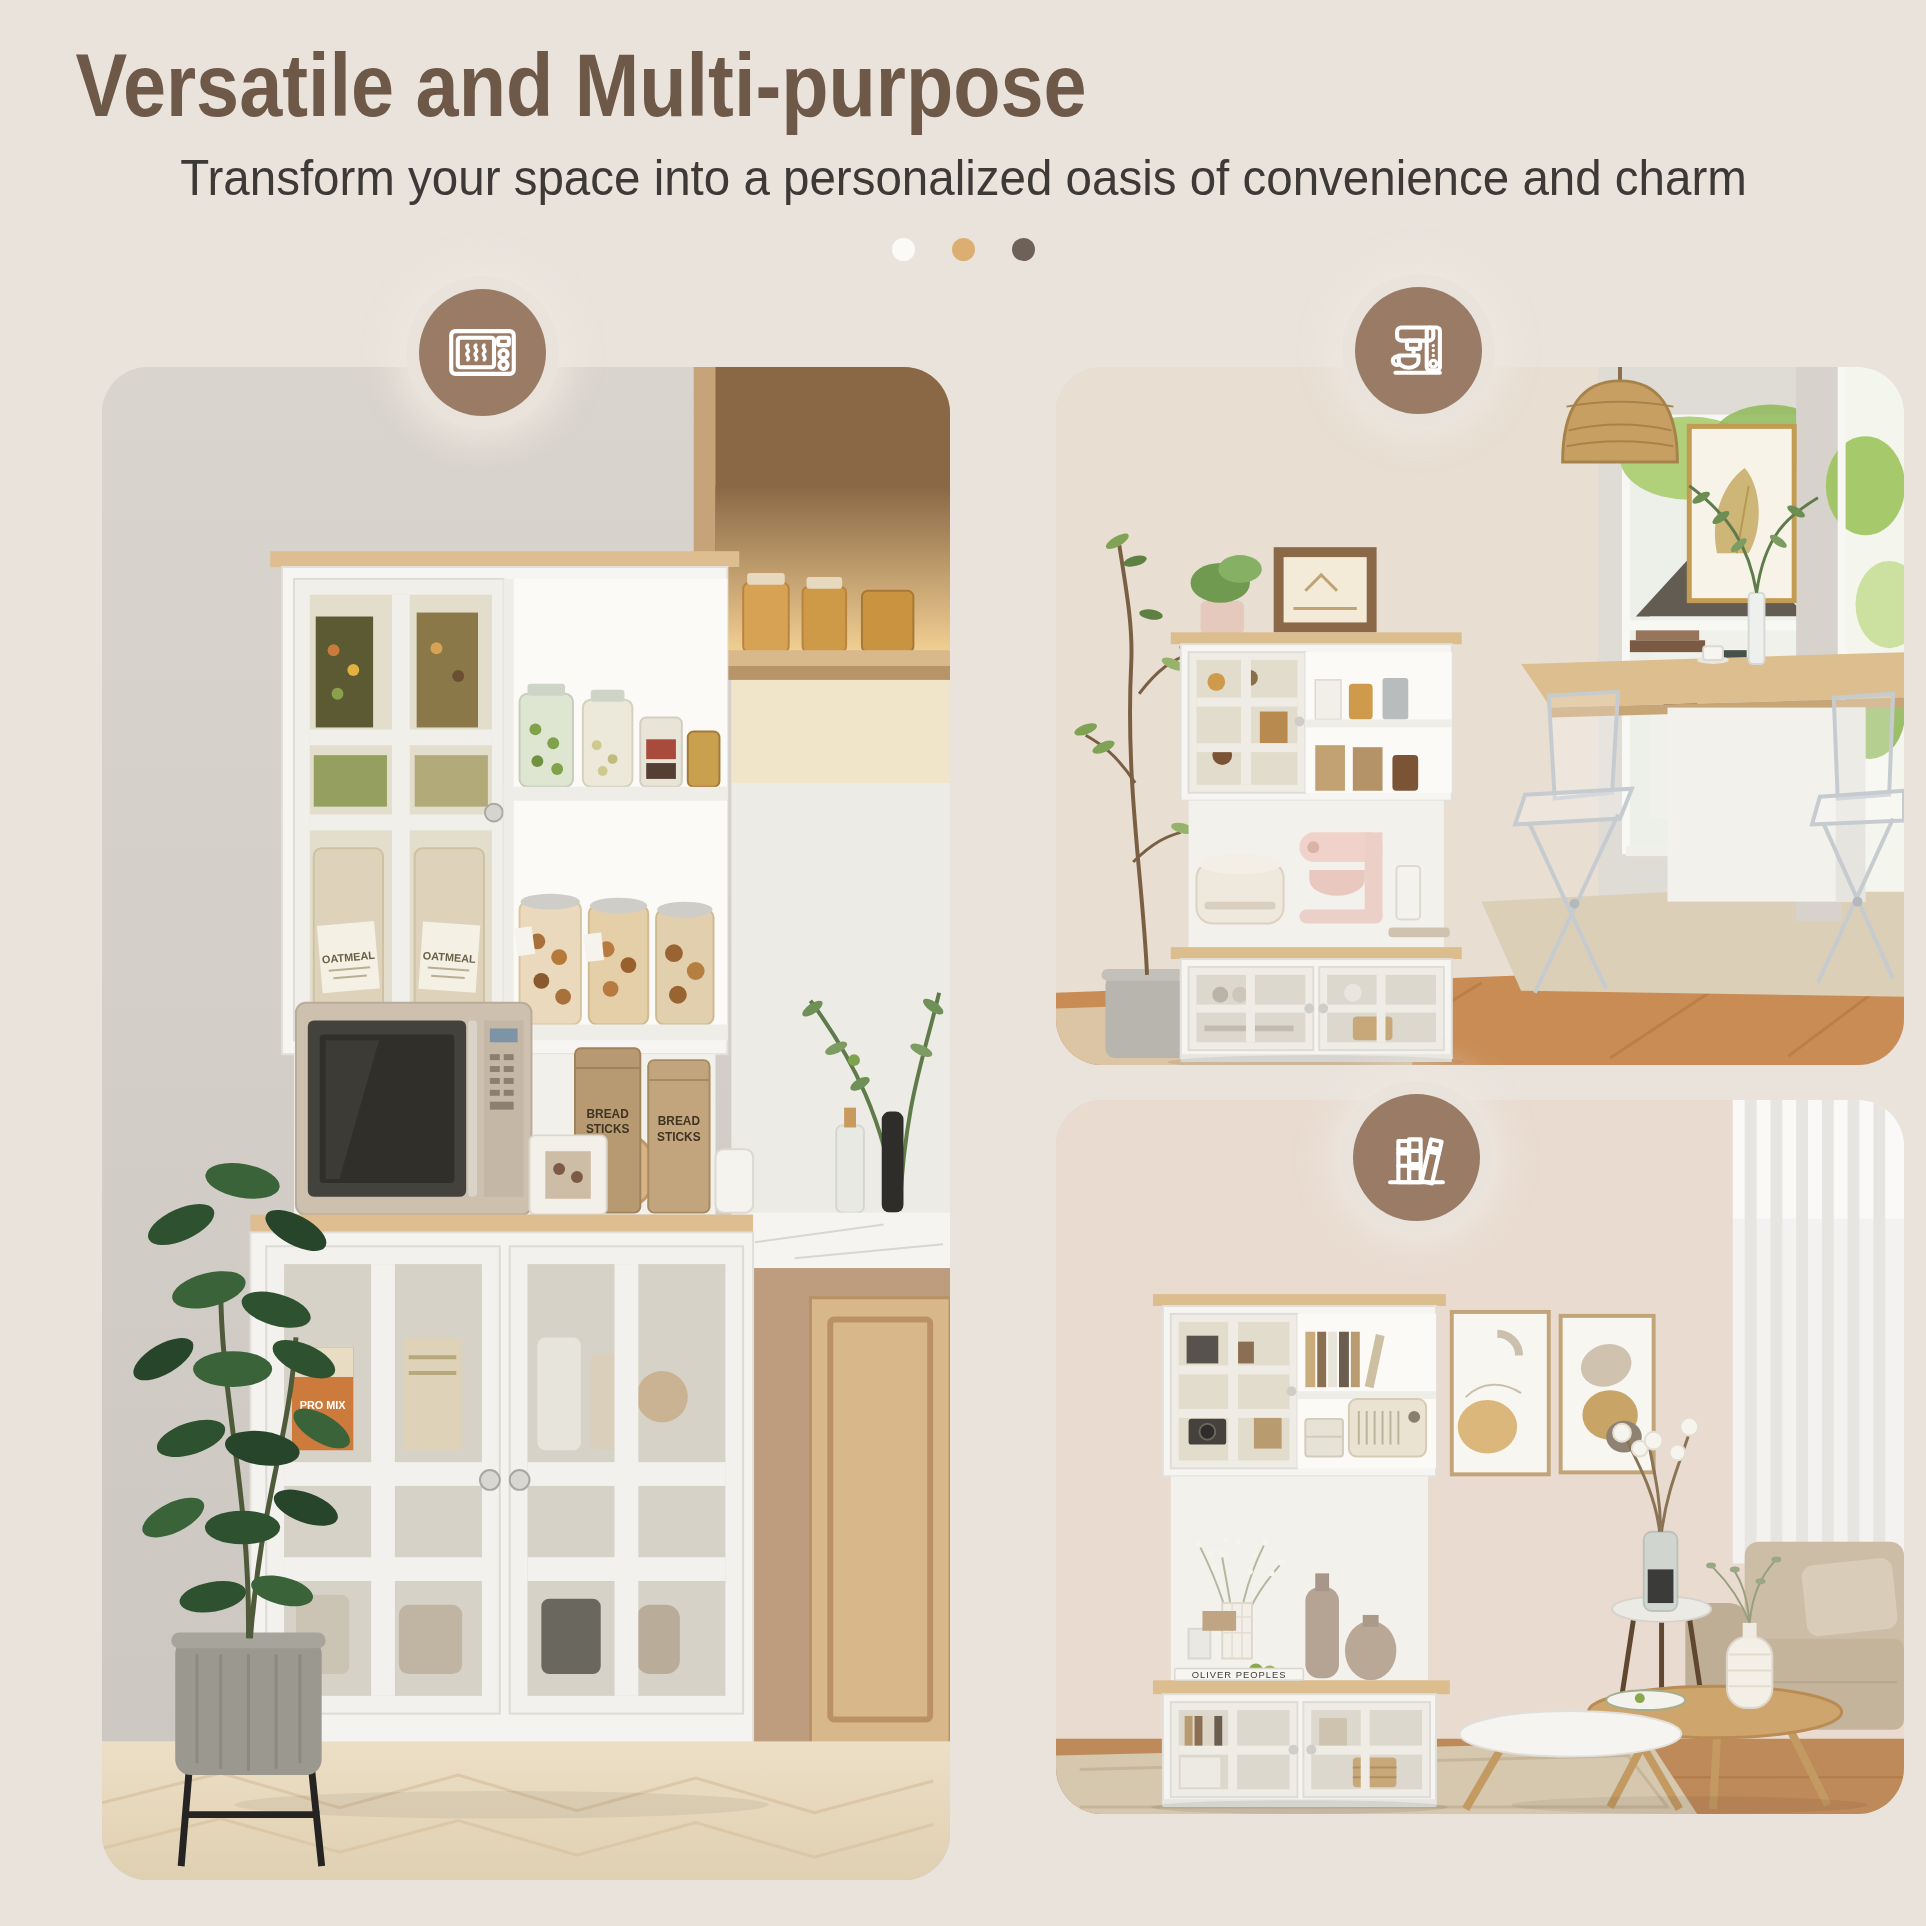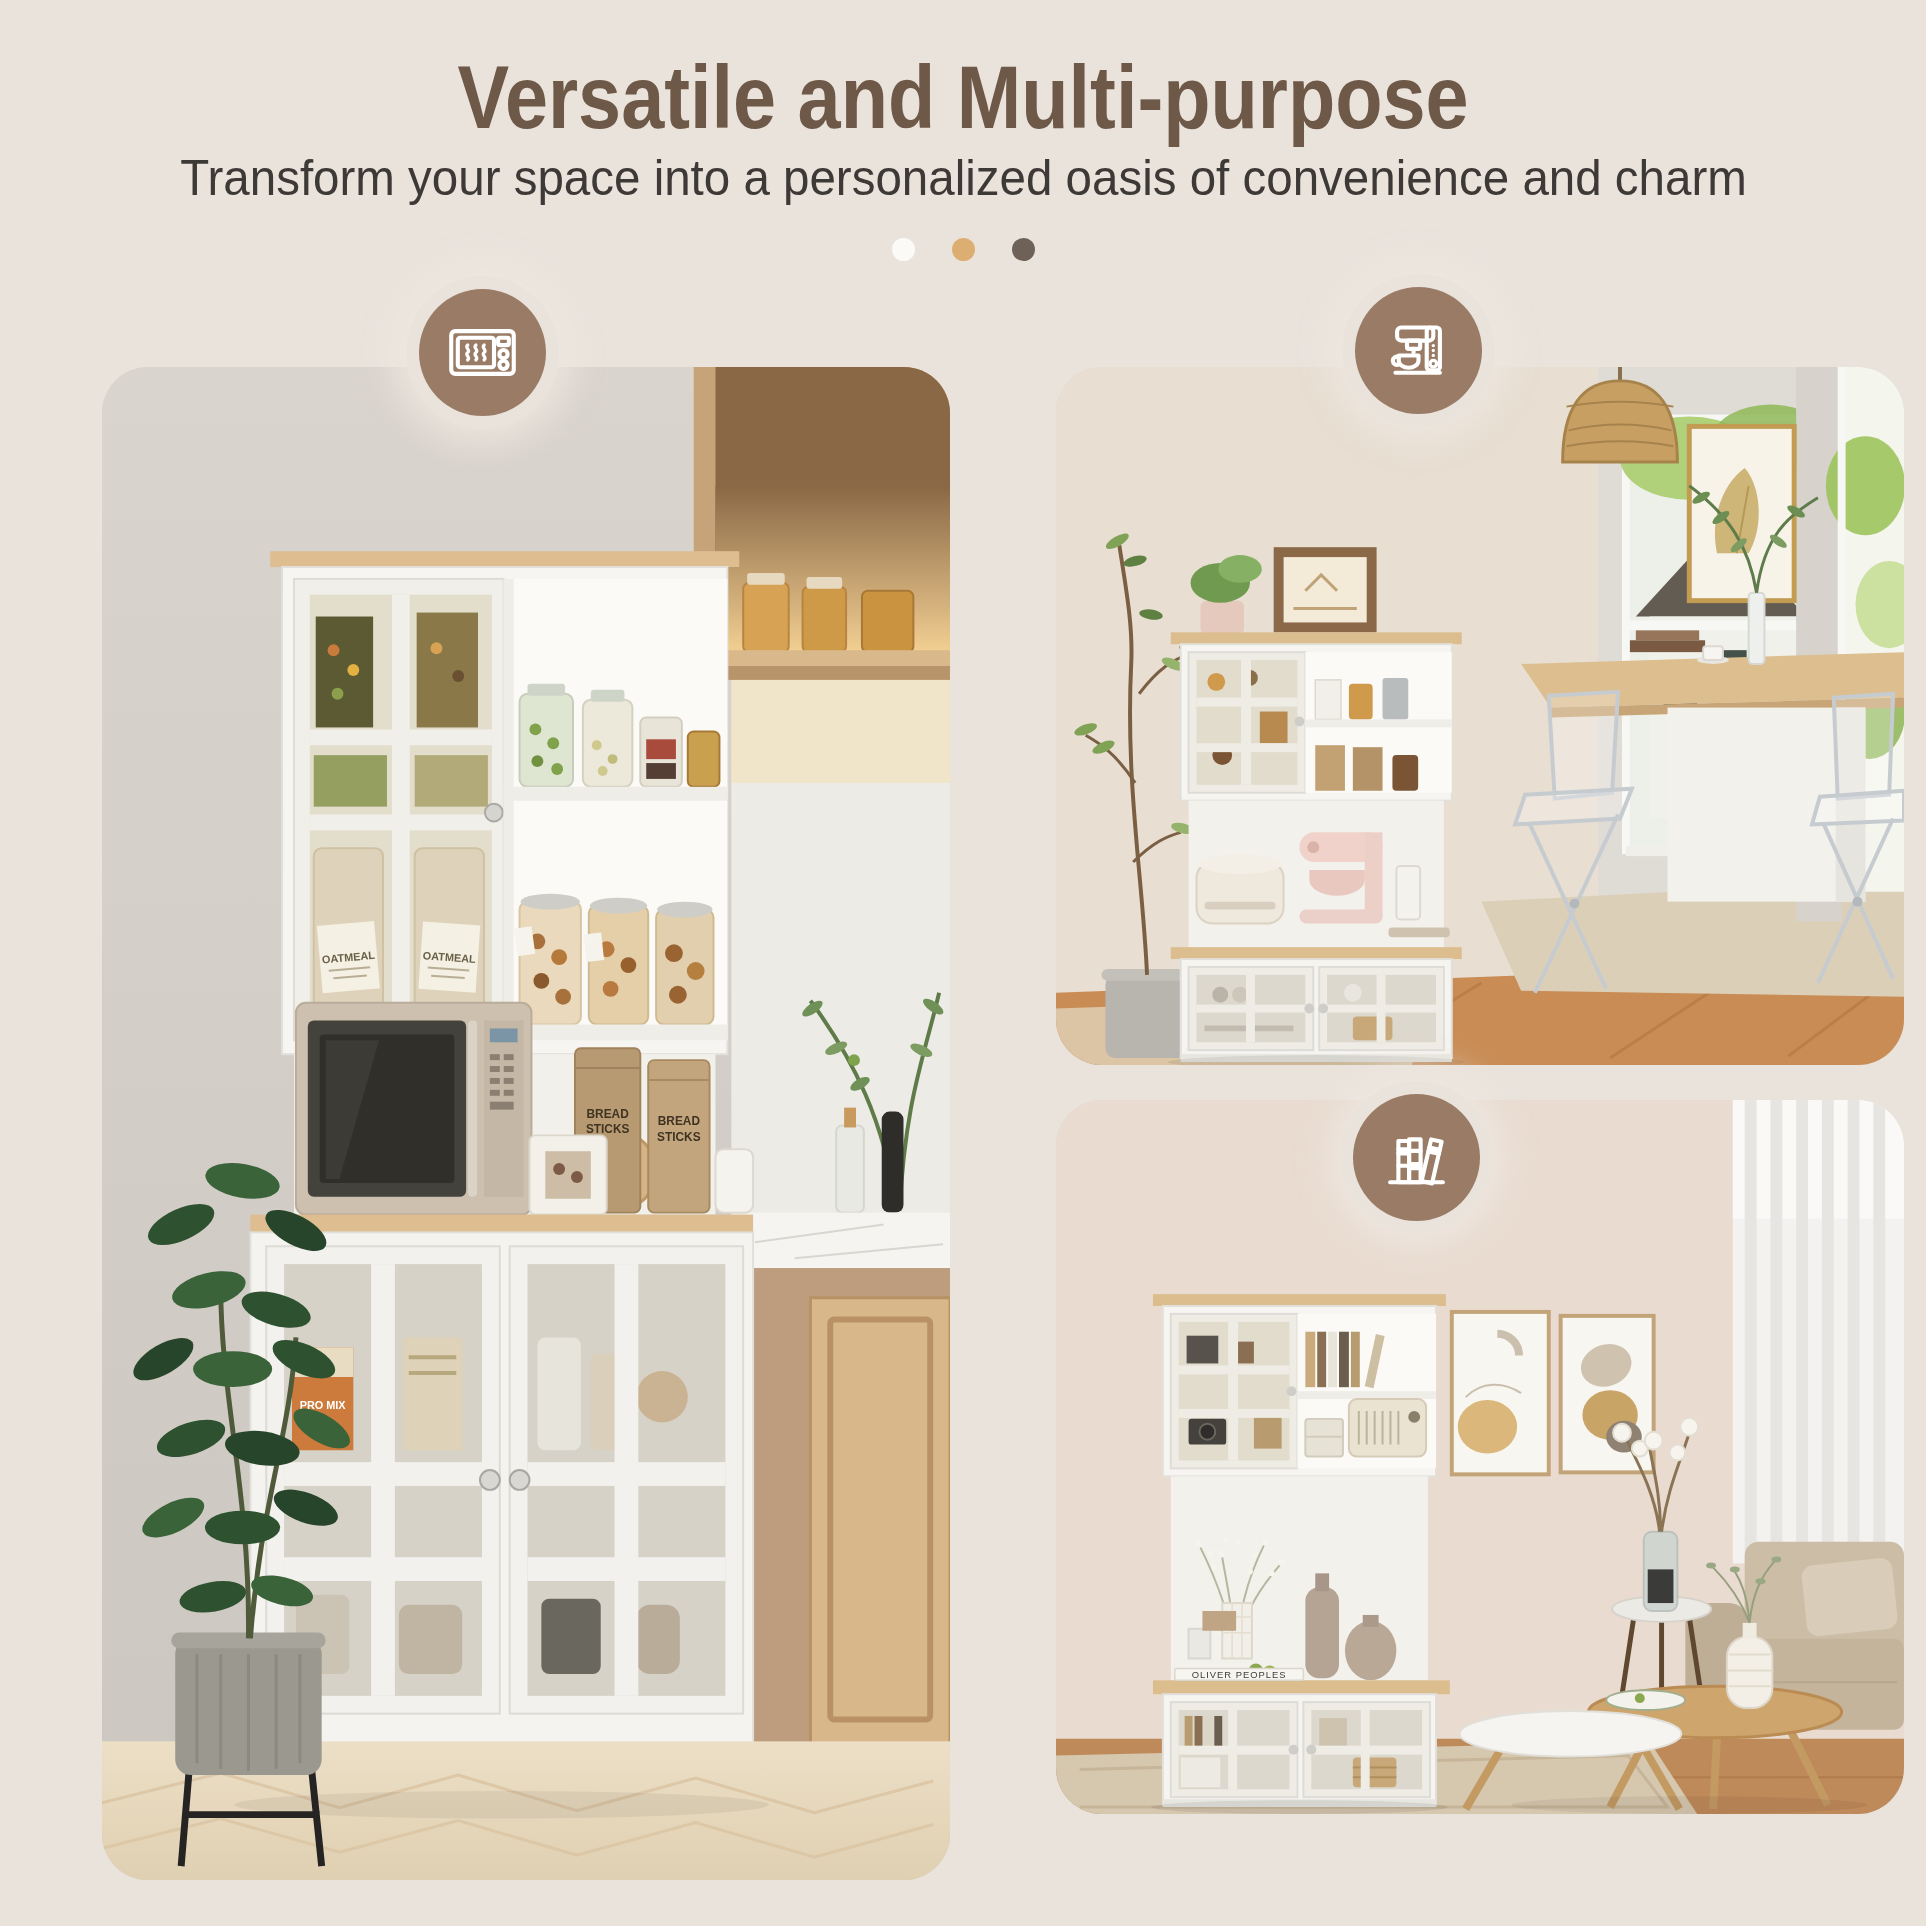--- a/index.html
+++ b/index.html
@@ -2,21 +2,21 @@
 <html style="--background: #eae3dc; --title-brown: #6e5847; --subtitle-gray: #3d3936; --badge-brown: #9a7c66; --badge-icon: #ffffff; --oak-top: #dcbd8e; --cabinet-white: #f6f5f2;"><head>
 <meta charset="utf-8">
 <style>
   html,body{margin:0;padding:0;}
   body{
     width:1927px;height:1927px;position:relative;overflow:hidden;
     background:var(--background,#eae3dc);
     font-family:"Liberation Sans",sans-serif;
   }
   .page-title{
-    position:absolute;top:34px;left:0;right:0;margin:12px;text-align:center;
+    position:absolute;top:34px;left:0;right:0;margin:0;text-align:left;
     font-size:89px;font-weight:bold;color:var(--title-brown,#6e5847);
     letter-spacing:0;
   }
   .page-title .squeeze{display:inline-block;transform:scaleX(.87);transform-origin:center;white-space:nowrap;}
   .page-subtitle{
     position:absolute;top:149px;left:0;right:0;margin:0;text-align:center;
     font-size:50px;font-weight:400;color:var(--subtitle-gray,#3d3936);
   }
   .page-subtitle .squeeze{display:inline-block;transform:scaleX(.95);transform-origin:center;white-space:nowrap;}
   .dots{position:absolute;top:238px;left:0;right:0;display:flex;justify-content:center;gap:37px;}

